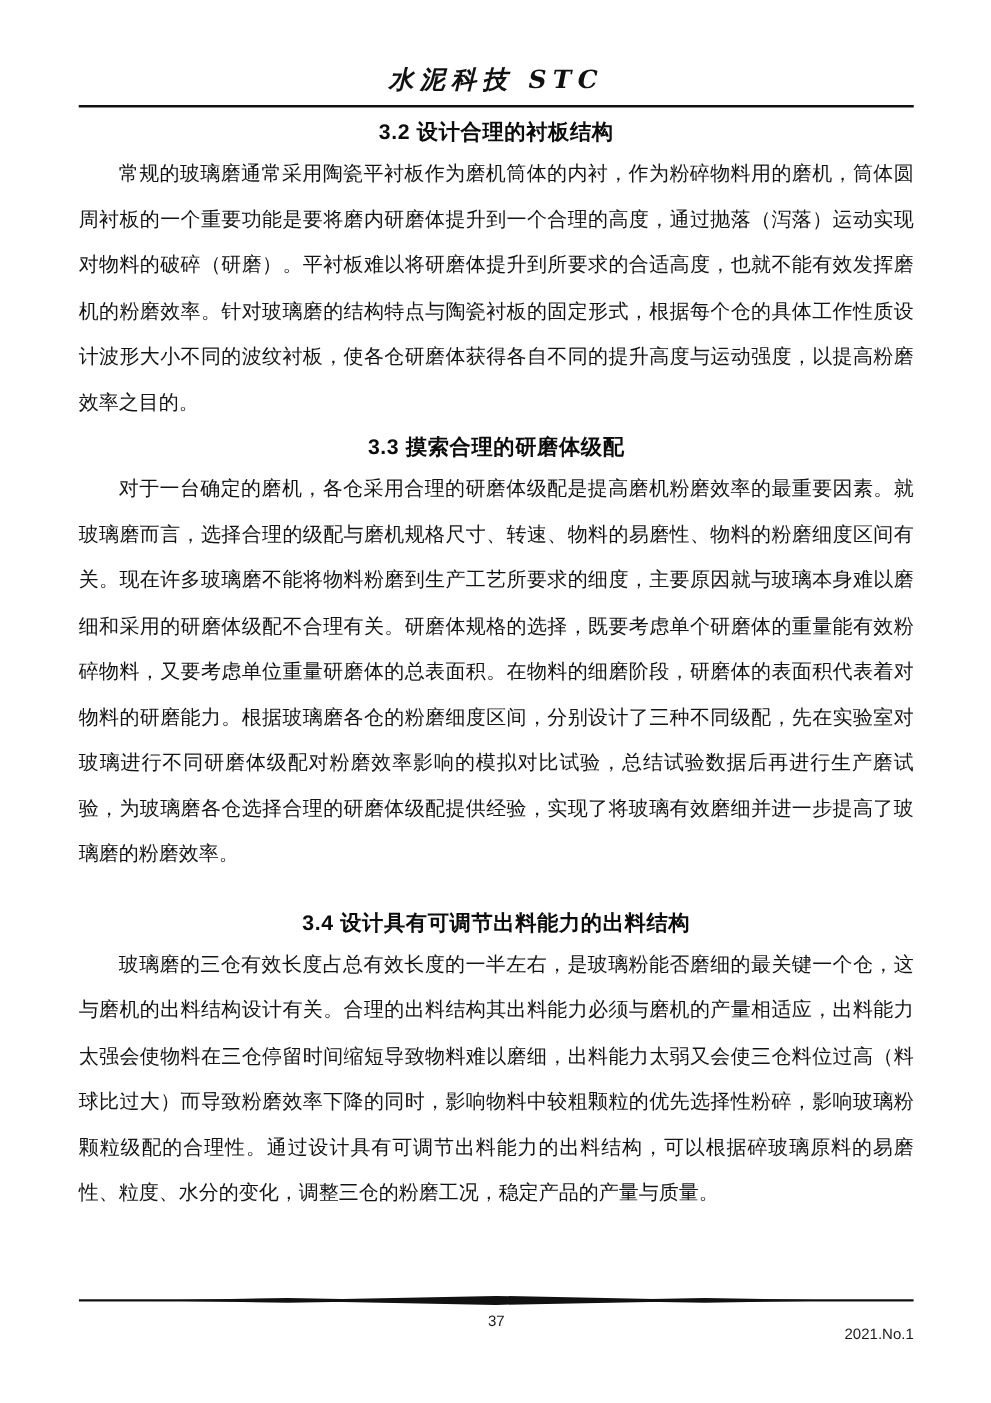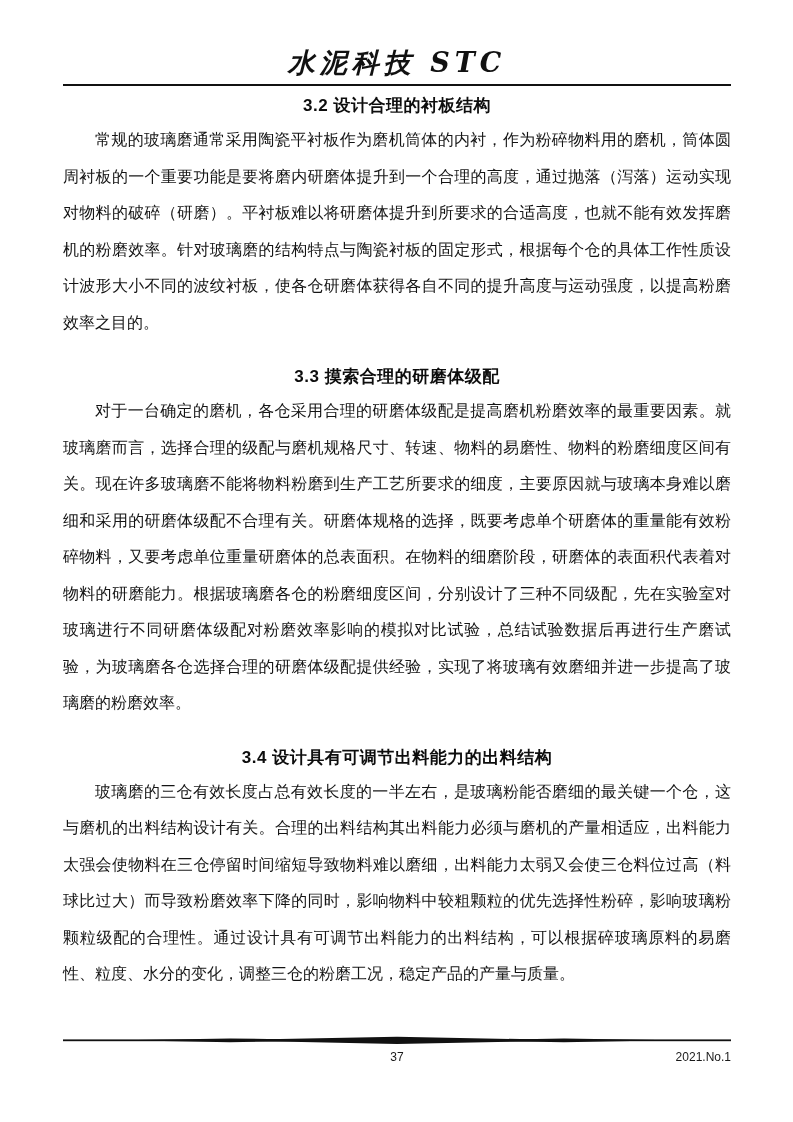--- a/index.html
+++ b/index.html
@@ -20,21 +20,21 @@
     position: absolute;
     left: 63px;
     top: 0;
     width: 668px;
   }
   .journal-title {
     margin-top: 46px;
     height: 34px;
     line-height: 34px;
     text-align: center;
-    font-size: 27px;
+    font-size: 20px;
     font-style: italic;
     font-weight: 600;
     letter-spacing: 5px;
     color: #111111;
     font-family: "DejaVu Serif", serif;
   }
   .header-rule {
     margin-top: 4px;
     border-top: 2.5px solid #111111;
     height: 0;
@@ -43,21 +43,21 @@
     margin: 0;
     font-family: "Liberation Sans", "DejaVu Sans", sans-serif;
     font-weight: 700;
     font-size: 17px;
     line-height: 32px;
     color: #0d0d0d;
     letter-spacing: 0.5px;
     text-align: center;
   }
   .sec-3-2 h2.sec-heading { margin-top: 4px; }
-  .sec-3-3 h2.sec-heading { margin-top: 20px; }
+  .sec-3-3 h2.sec-heading { margin-top: 1px; }
   .sec-3-4 h2.sec-heading { margin-top: 20px; }
   p.body-text {
     margin: 0;
     font-size: 16px;
     line-height: 36.5px;
     text-align: justify;
     text-justify: inter-character;
     text-indent: 2em;
     color: #141414;
   }
@@ -82,21 +82,21 @@
     color: #1a1a1a;
   }
   .page-number {
     display: block;
     text-align: center;
     width: 100%;
   }
   .issue-label {
     position: absolute;
     right: 0;
-    top: 0;
+    top: 10px;
   }
 </style>
 </head>
 <body>
 
 <div class="page">
   <div class="content">
 
     <header>
       <div class="journal-title">水泥科技 STC</div>

